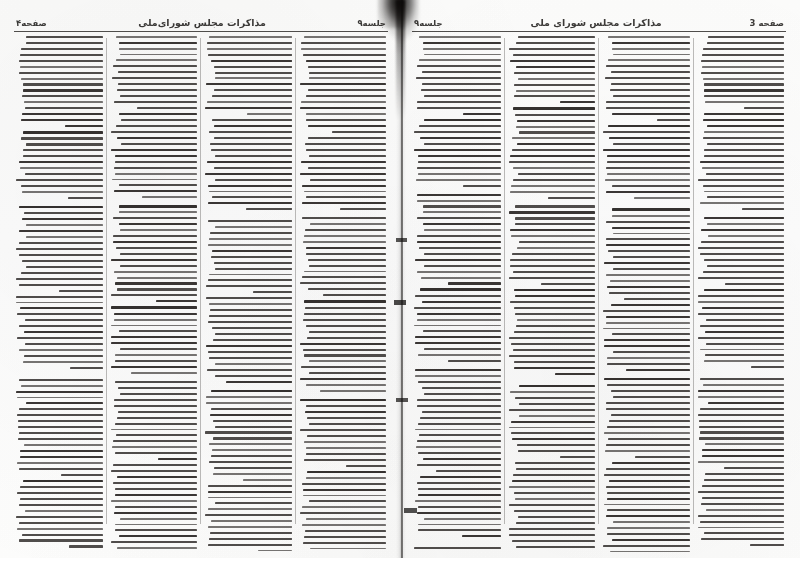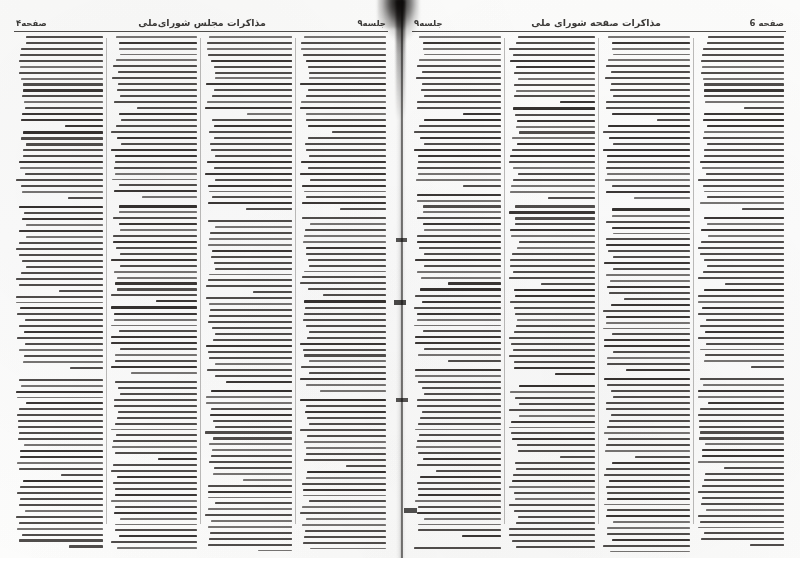--- a/index.html
+++ b/index.html
@@ -240,22 +240,22 @@
 </head>
 <body>
 
 <div class="scan">
   <div class="paper-tone"></div>
 
   <div class="spread">
 
     <div class="page page-left">
       <div class="runhead">
-        <span class="rh-side">صفحه 6</span>
-        <span class="rh-center">مذاکرات صفحه شورای ملی</span>
+        <span class="rh-side">صفحه 3</span>
+        <span class="rh-center">مذاکرات مجلس شورای ملی</span>
         <span class="rh-side">جلسه۹</span>
       </div>
       <div class="rule"></div>
       <div class="columns">
         <div class="col">
           <div class="col-rule"></div>
           <div class="lines">
               <div class="ln lite" style="width: 94%; margin-right: 0px;"></div>
               <div class="ln dark" style="width: 90%; margin-right: 0px;"></div>
               <div class="ln lite" style="width: 90%; margin-right: 0px;"></div>

